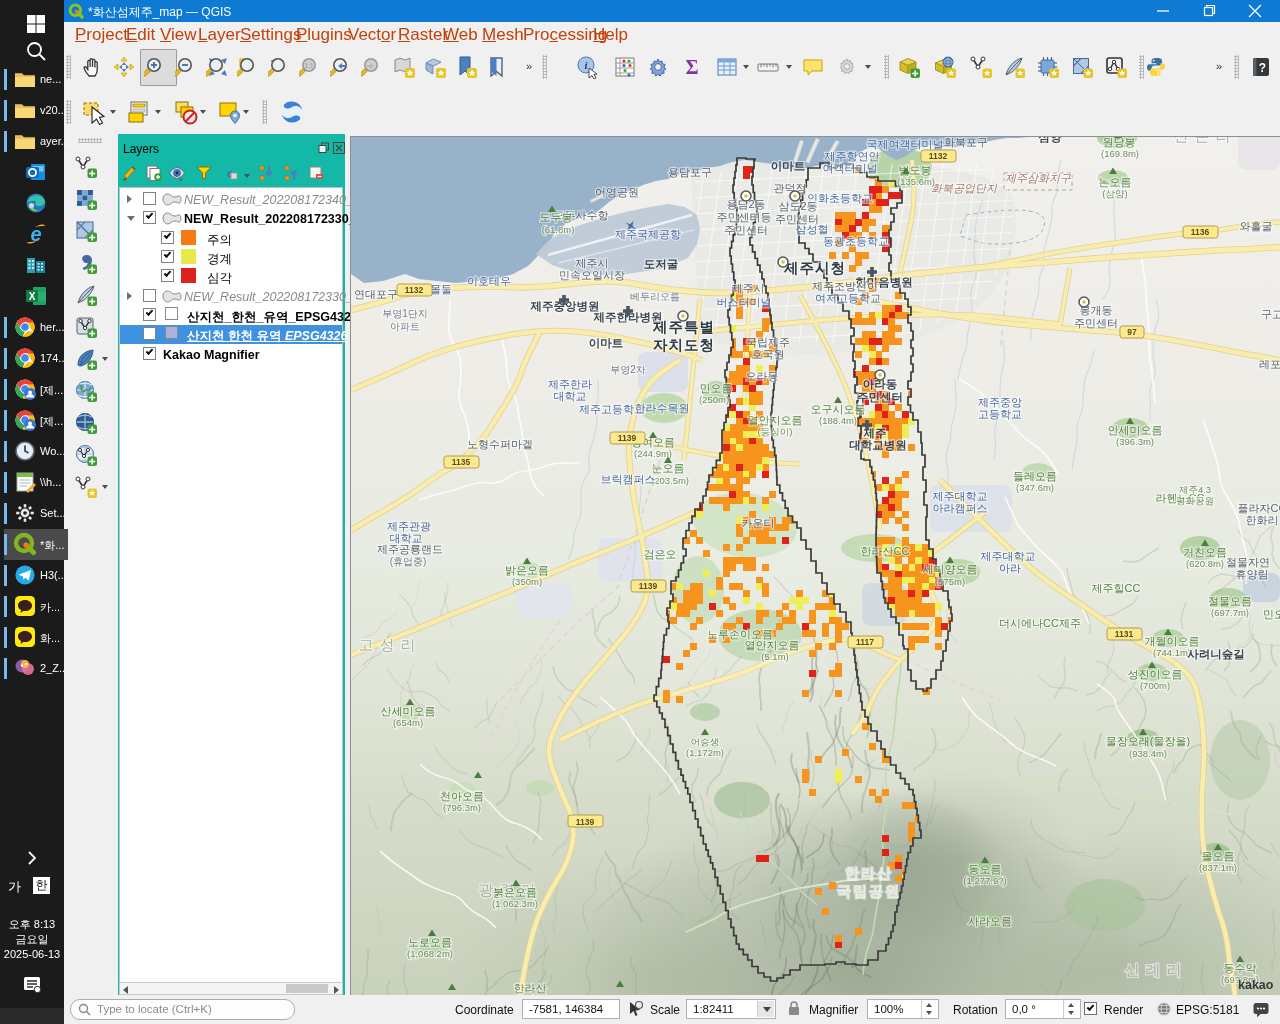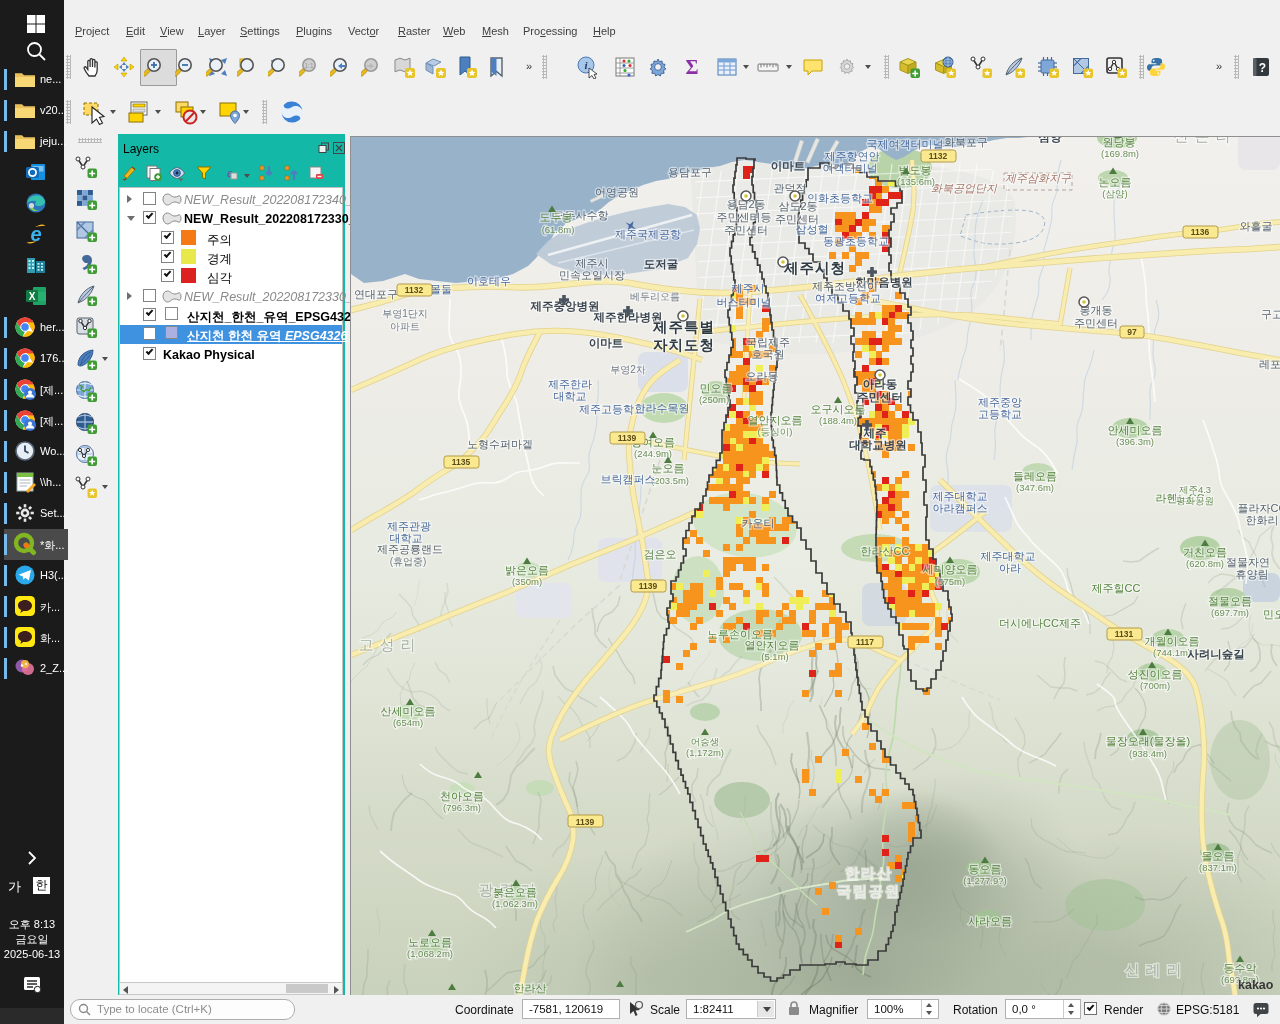--- a/index.html
+++ b/index.html
@@ -11,21 +11,21 @@
 .tbi .ic.c{left:20px}
 .tbi .ic.l{left:9px}
 .tbi .lab{position:absolute;left:36px;top:9px;font-size:11px;color:#ffffff;white-space:nowrap}
 .tbi.hl{background:#4a4a4a}
 #tbclock{position:absolute;left:0;top:917px;width:64px;color:#fff;font-size:11px;text-align:center;line-height:15px}
 
 #win{position:absolute;left:64px;top:0;width:1216px;height:1024px;background:#f0f0f0}
 #titlebar{position:absolute;left:0;top:0;width:100%;height:22px;background:#0f7ad3;color:#fff;font-size:12px}
 #titlebar .t{position:absolute;left:24px;top:4px}
 #wbtns{position:absolute;right:0;top:0;height:22px}
-#menubar{position:absolute;left:0;top:22px;width:100%;height:22px;background:#f0f0f0;font-size:11px;color:#404040}
+#menubar{position:absolute;left:0;top:22px;width:100%;height:22px;background:#f0f0f0;font-size:17px;color:#c2410c}
 #menubar span{position:absolute;top:3px}
 #menubar u{text-decoration:underline}
 #tb1{position:absolute;left:0;top:44px;width:100%;height:46px;background:#f0f0f0}
 #tb2{position:absolute;left:0;top:90px;width:100%;height:44px;background:#f0f0f0}
 .ticon{position:absolute;width:24px;height:24px}
 .dd{position:absolute;width:0;height:0;border-left:3.5px solid transparent;border-right:3.5px solid transparent;border-top:4px solid #4d4d4d}
 .handle{position:absolute;width:5px;height:24px;background-image:radial-gradient(circle,#b9b9b9 1px,transparent 1.1px);background-size:3px 3px}
 .chev{font-size:11px;color:#333;position:absolute;letter-spacing:-1px}
 
 .pressed{position:absolute;border:1px solid #9b9b9b;background:#dcdcdc;border-radius:1px}
@@ -89,21 +89,21 @@
             <path d="M2 6.5 L9 6.5 L11 8.5 L22 8.5 L22 10 L2 10 Z" fill="#e8bf5a"></path>
           </svg></div>
         <div class="lab">v20...</div>
       </div>
       <div class="tbi" style="top:126px">
         <div class="bar"></div>
         <div class="ic l"><svg width="24" height="24" viewBox="0 0 24 24">
             <path d="M2 6.5 L2 20 L22 20 L22 8.5 L11 8.5 L9 6.5 Z" fill="#f8d775"></path>
             <path d="M2 6.5 L9 6.5 L11 8.5 L22 8.5 L22 10 L2 10 Z" fill="#e8bf5a"></path>
           </svg></div>
-        <div class="lab">jeju...</div>
+        <div class="lab">ayer...</div>
       </div>
       <div class="tbi" style="top:157px">
         <div class="ic c"><svg width="24" height="24" viewBox="0 0 24 24">
             <rect x="7" y="4" width="14" height="16" rx="1" fill="#1490df"></rect>
             <rect x="8.5" y="6" width="11" height="5.5" fill="#7cc3ef"></rect>
             <rect x="2" y="7" width="13" height="11" rx="1.5" fill="#0f6cbd"></rect>
             <circle cx="8.5" cy="12.5" r="3.6" fill="none" stroke="#fff" stroke-width="1.8"></circle>
           </svg></div>
       </div>
       <div class="tbi" style="top:188px">
@@ -168,21 +168,21 @@
         <div class="ic l"><svg width="24" height="24" viewBox="0 0 24 24">
             <circle cx="12" cy="12" r="9.6" fill="#fff"></circle>
             <path d="M12 2.4 a9.6 9.6 0 0 1 8.3 14.4 L14.9 8 Z" fill="#ea4335"></path>
             <path d="M12 2.4 a9.6 9.6 0 0 0 -8.3 4.8 L7.2 13 12 8 Z" fill="#ea4335"></path>
             <path d="M3.7 7.2 a9.6 9.6 0 0 0 6 14.2 L13 14 7.2 13.2 Z" fill="#34a853"></path>
             <path d="M9.7 21.4 a9.6 9.6 0 0 0 10.6 -4.6 L14.6 16 Z" fill="#fbbc05"></path>
             <path d="M20.3 16.8 a9.6 9.6 0 0 0 0 -9.6 L14 7.2 Z" fill="#fbbc05"></path>
             <path d="M12 2.4 a9.6 9.6 0 0 1 8.3 4.8 H12 Z" fill="#ea4335"></path>
             <circle cx="12" cy="12" r="4.3" fill="#4285f4" stroke="#fff" stroke-width="1"></circle>
           </svg></div>
-        <div class="lab">176...</div>
+        <div class="lab">174...</div>
       </div>
       <div class="tbi" style="top:374px">
         <div class="bar"></div>
         <div class="ic l"><svg width="24" height="24" viewBox="0 0 24 24">
             <circle cx="12" cy="12" r="9.6" fill="#fff"></circle>
             <path d="M12 2.4 a9.6 9.6 0 0 1 8.3 14.4 L14.9 8 Z" fill="#ea4335"></path>
             <path d="M12 2.4 a9.6 9.6 0 0 0 -8.3 4.8 L7.2 13 12 8 Z" fill="#ea4335"></path>
             <path d="M3.7 7.2 a9.6 9.6 0 0 0 6 14.2 L13 14 7.2 13.2 Z" fill="#34a853"></path>
             <path d="M9.7 21.4 a9.6 9.6 0 0 0 10.6 -4.6 L14.6 16 Z" fill="#fbbc05"></path>
             <path d="M20.3 16.8 a9.6 9.6 0 0 0 0 -9.6 L14 7.2 Z" fill="#fbbc05"></path>
@@ -307,20 +307,34 @@
           <g stroke="#1b1b1b" stroke-width="1.4">
             <line x1="7" y1="9" x2="17" y2="9"></line>
             <line x1="7" y1="12" x2="17" y2="12"></line>
             <line x1="7" y1="15" x2="13" y2="15"></line>
           </g>
           <circle cx="17.5" cy="17.5" r="3.2" fill="#fff" stroke="#1b1b1b" stroke-width="1"></circle>
         </svg></div>
       <div style="position:absolute;left:0;top:1008px;width:64px;height:16px;background:#2a2a2a"></div>
     </div>
     <div id="win">
+      <div id="titlebar">
+        <div style="position:absolute;left:4px;top:3px"><svg width="16" height="16" viewBox="0 0 16 16">
+            <circle cx="7.3" cy="7.3" r="5.2" fill="none" stroke="#8cc41f" stroke-width="3"></circle>
+            <line x1="8.8" y1="8.8" x2="14" y2="14" stroke="#8cc41f" stroke-width="3.4" stroke-linecap="round"></line>
+            <circle cx="9" cy="9" r="1.9" fill="#ee7913"></circle>
+          </svg></div>
+        <div class="t">*화산섬제주_map — QGIS</div>
+        <div id="wbtns"><svg width="140" height="22" viewBox="0 0 140 22">
+            <line x1="17" y1="11" x2="29" y2="11" stroke="#fff" stroke-width="1.3"></line>
+            <rect x="64.5" y="7.5" width="8" height="8" fill="none" stroke="#fff" stroke-width="1.2"></rect>
+            <path d="M66.5 7.5 v-2 h8 v8 h-2" fill="none" stroke="#fff" stroke-width="1.2"></path>
+            <path d="M109 5 l12 12 m0 -12 l-12 12" stroke="#fff" stroke-width="1.3"></path>
+          </svg></div>
+      </div>
       <div id="menubar">
         <span style="left:11px"><u>P</u>roject</span>
         <span style="left:62px"><u>E</u>dit</span>
         <span style="left:96px"><u>V</u>iew</span>
         <span style="left:134px"><u>L</u>ayer</span>
         <span style="left:176px"><u>S</u>ettings</span>
         <span style="left:232px"><u>P</u>lugins</span>
         <span style="left:284px">Vect<u>o</u>r</span>
         <span style="left:334px"><u>R</u>aster</span>
         <span style="left:379px"><u>W</u>eb</span>
@@ -807,21 +821,21 @@
           </div>
           <div class="trow selrow" style="top:137px">
             <span class="cb" style="left:23px"></span>
             <span class="sw" style="left:45px;background:#aab0e0;border:1px solid #888;width:13px;height:13px"></span>
             <span class="tlab" style="left:67px;font-weight:bold;text-decoration:underline;color:#fff">산지천 한천 유역 <i>EPSG4326</i></span>
           </div>
           <div class="trow" style="top:157px">
             <span class="cb" style="left:23px">
               <span class="chk"></span>
             </span>
-            <span class="tlab" style="left:43px;font-weight:bold">Kakao Physical</span>
+            <span class="tlab" style="left:43px;font-weight:bold">Kakao Magnifier</span>
           </div>
         </div>
         <div style="position:absolute;left:1px;top:848px;width:224px;height:13px;background:#f4f4f4;border:1px solid #c8c8c8">
           <span style="position:absolute;left:3px;top:3px;border-top:4px solid transparent;border-bottom:4px solid transparent;border-right:5px solid #555"></span>
           <span style="position:absolute;right:3px;top:3px;border-top:4px solid transparent;border-bottom:4px solid transparent;border-left:5px solid #555"></span>
           <span style="position:absolute;right:14px;top:1px;width:42px;height:9px;background:#c9c9c9"></span>
         </div>
       </div>
       <div id="mapwrap">
         <svg width="929" height="858" viewBox="0 0 929 858" font-family="Liberation Sans, sans-serif" style="position:absolute;left:0;top:0">
@@ -2174,21 +2188,21 @@
       <div id="statusbar">
         <div id="locate">
           <span style="position:absolute;left:6px;top:2px"><svg width="16" height="16" viewBox="0 0 16 16">
               <circle cx="6.5" cy="6.5" r="4" fill="none" stroke="#888" stroke-width="1.4"></circle>
               <line x1="9.5" y1="9.5" x2="13" y2="13" stroke="#888" stroke-width="1.4"></line>
             </svg></span>
           <span style="position:absolute;left:26px;top:3px">Type to locate (Ctrl+K)</span>
         </div>
         <div class="lab" style="left:391px">Coordinate</div>
         <div class="sinput" style="left:458px;width:98px">
-          <span style="position:absolute;left:6px;top:3px">-7581, 120619</span>
+          <span style="position:absolute;left:6px;top:3px">-7581, 146384</span>
         </div>
         <div style="position:absolute;left:562px;top:5px"><svg width="18" height="18" viewBox="0 0 18 18">
             <path d="M4 2 L4 14 L7.5 11 L9.5 16 L11.5 15 L9.5 10.5 L14 10 Z" fill="#333"></path>
             <circle cx="13" cy="5" r="3.5" fill="none" stroke="#555" stroke-width="1.2"></circle>
           </svg></div>
         <div class="lab" style="left:586px">Scale</div>
         <div class="sinput" style="left:622px;width:90px">
           <span style="position:absolute;left:6px;top:3px">1:82411</span>
           <span style="position:absolute;right:1px;top:1px;width:17px;height:16px;background:#e6e6e6;border-left:1px solid #ccc">
             <span style="position:absolute;left:5px;top:6px;border-left:4px solid transparent;border-right:4px solid transparent;border-top:5px solid #444"></span>

